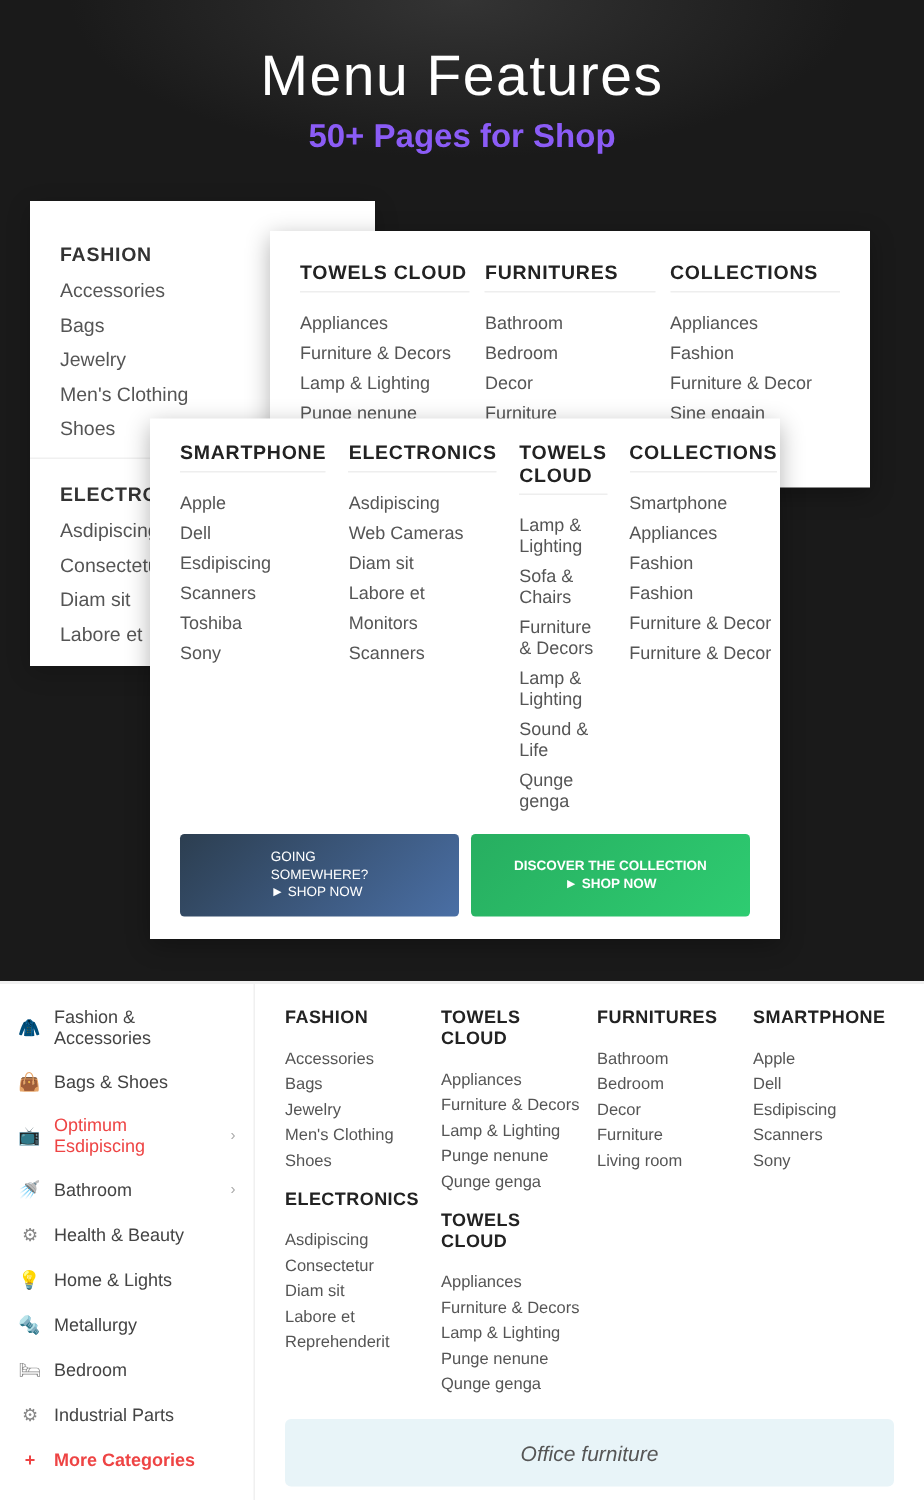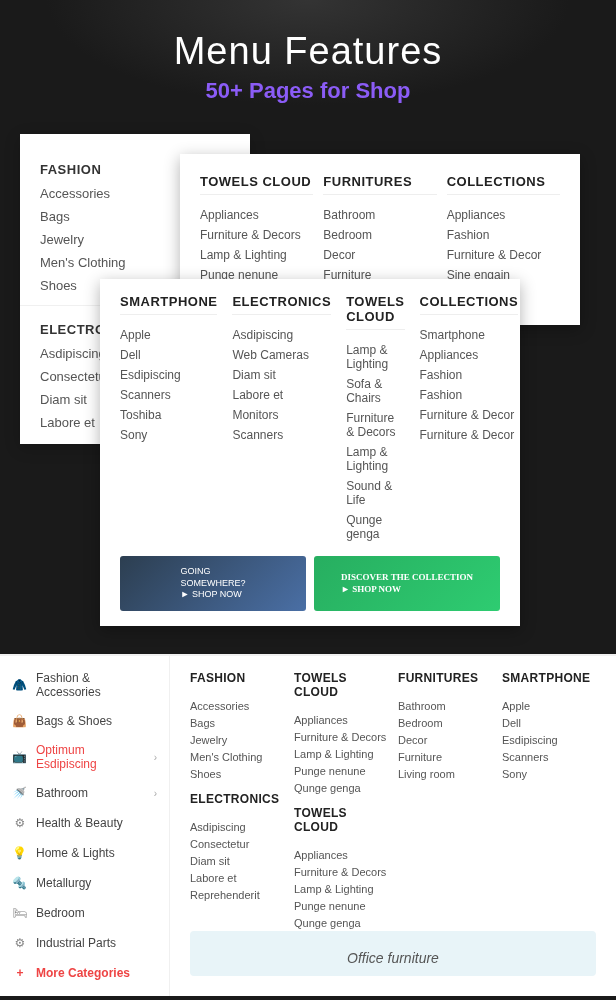--- a/index.html
+++ b/index.html
@@ -150,23 +150,22 @@
       text-transform: uppercase;
       text-align: left;
       line-height: 1.3;
     }
     .banner-green {
       background: linear-gradient(135deg, #27ae60, #2ecc71);
       color: #fff;
       font-size: 9px;
       font-weight: 700;
       text-transform: uppercase;
-      text-align: left;
+      text-align: center;
       line-height: 1.3;
-      font-family: Liberation Serif, serif;
     }
 
     
     .bottom-panel {
       background: #fff;
       border-top: 2px solid #f0f0f0;
       display: flex;
       width: 100%;
     }
 
@@ -448,19 +447,19 @@
         <div class="mega-panel-title">SMARTPHONE</div>
         <a class="mega-panel-item">Apple</a>
         <a class="mega-panel-item">Dell</a>
         <a class="mega-panel-item">Esdipiscing</a>
         <a class="mega-panel-item">Scanners</a>
         <a class="mega-panel-item">Sony</a>
       </div>
 
     </div>
 
-    <div style="background: #e8f4f8; border-radius: 4px; padding: 10px 15px; text-align: center; font-style: italic; color: #555; font-size: 14px; height: 45px; display: flex; align-items: flex-end; justify-content: center;">
+    <div style="background: #e8f4f8; border-radius: 4px; padding: 10px 15px; margin-top: 15px; text-align: center; font-style: italic; color: #555; font-size: 14px; height: 45px; display: flex; align-items: center; justify-content: center;">
       <span>Office furniture</span>
     </div>
 
   </div>
 
 </div>
 
 </body></html>

